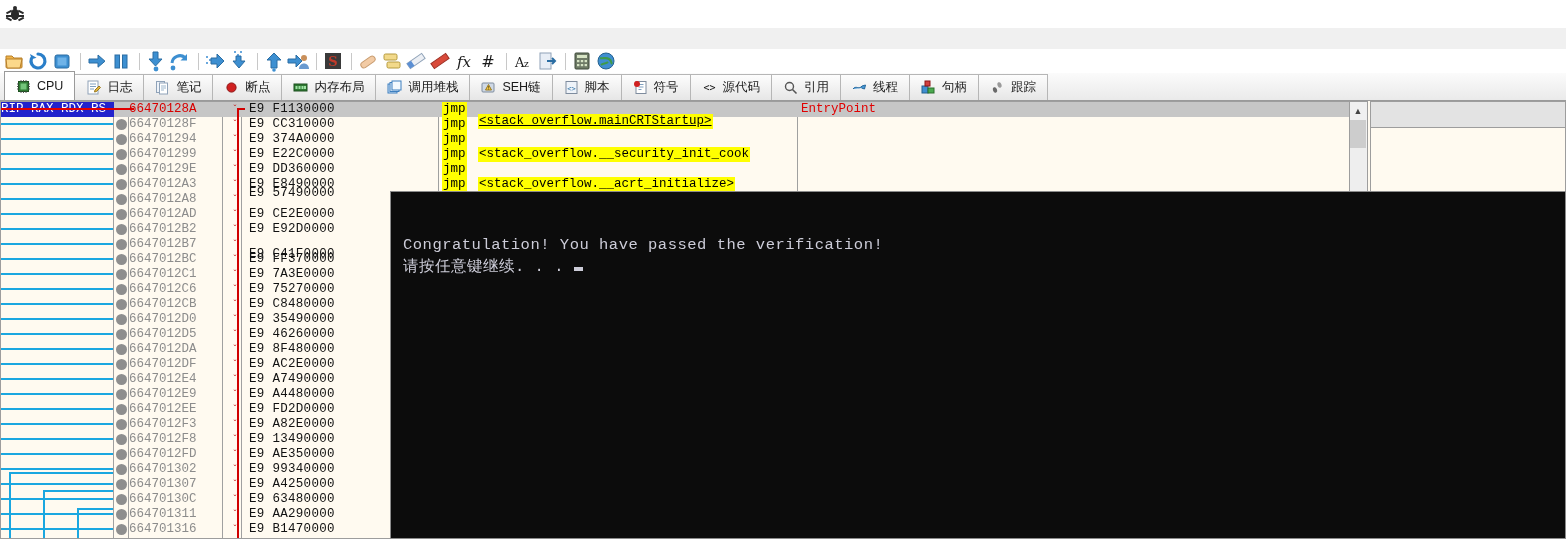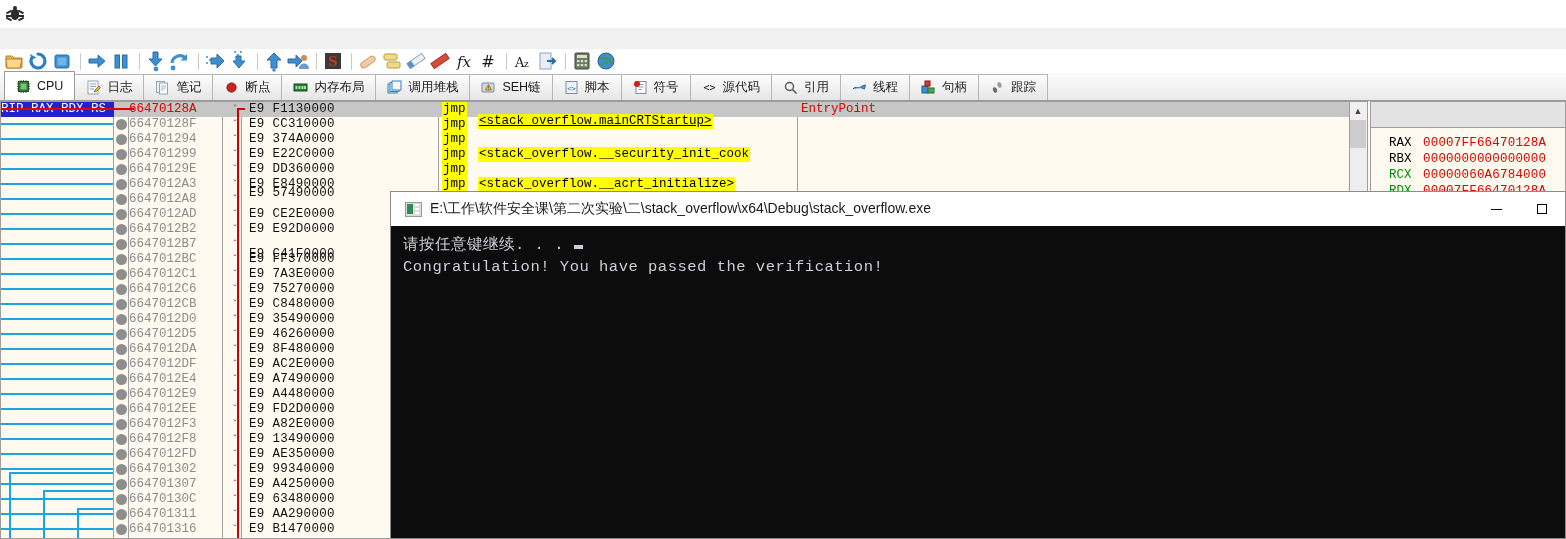--- a/index.html
+++ b/index.html
@@ -643,59 +643,23 @@
       </div>
 
     <div class="vscroll">
       <div class="up">▲</div>
       <div class="thumb"></div>
       <div class="track"></div>
     </div>
 
     <div class="regpanel">
       <div class="reg-head"></div>
-      <div class="reg-rows" id="regrows">
-          <div class="reg-row">
-            <span class="reg-name b">RAX</span>
-            <span class="reg-val">00007FF66470128A</span>
-          </div>
-          <div class="reg-row">
-            <span class="reg-name b">RBX</span>
-            <span class="reg-val">0000000000000000</span>
-          </div>
-          <div class="reg-row">
-            <span class="reg-name g">RCX</span>
-            <span class="reg-val">00000060A6784000</span>
-          </div>
-          <div class="reg-row">
-            <span class="reg-name g">RDX</span>
-            <span class="reg-val">00007FF66470128A</span>
-          </div>
-        </div>
     </div>
   </div>
 
   <div class="console">
-    <div class="con-title">
-      <div class="con-ic">
-        <div class="frame"></div>
-          <div class="scr"></div>
-        <div class="b1"></div>
-          <div class="b2"></div>
-          <div class="b3"></div>
-      </div>
-      <div class="con-title-text">E:\工作\软件安全课\第二次实验\二\stack_overflow\x64\Debug\stack_overflow.exe</div>
-      <div class="con-btns">
-        <div class="con-btn">
-            <span class="min"></span>
-          </div>
-        <div class="con-btn">
-            <span class="max"></span>
-          </div>
-      </div>
-    </div>
     <div class="con-body">
+      <div class="con-line">Congratulation! You have passed the verification!</div>
       <div class="con-line"><span>请按任意键继续. . .</span><span class="con-cursor"></span></div>
-      <div class="con-line">Congratulation! You have passed the verification!</div>
     </div>
   </div>
 
 </div>
 
 </body></html>

